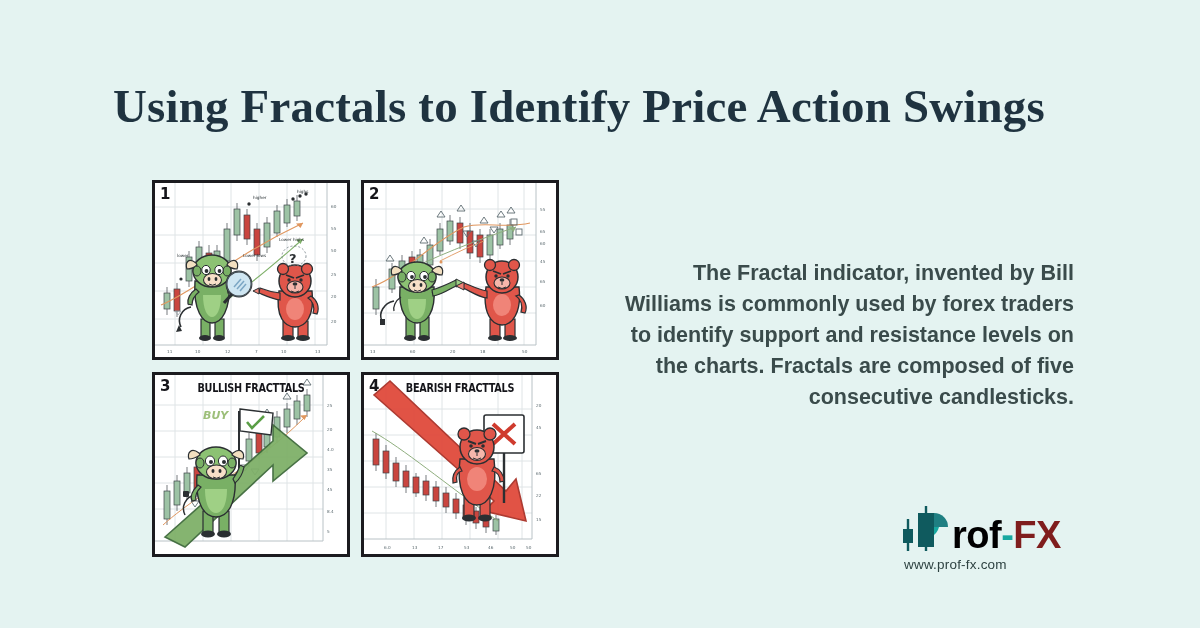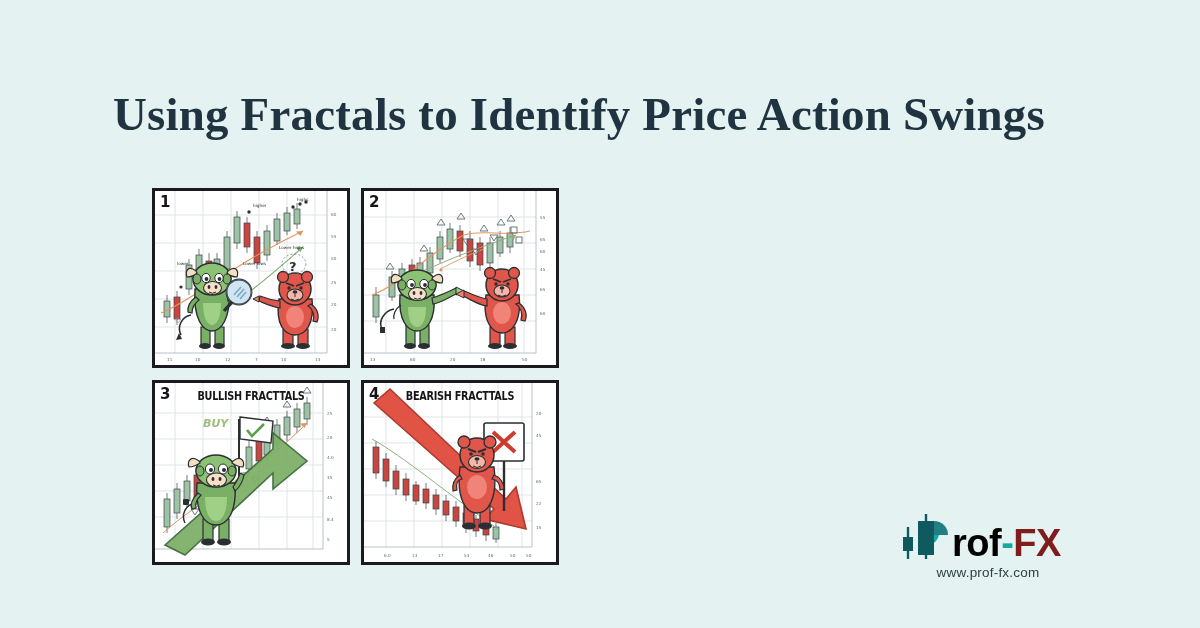--- a/index.html
+++ b/index.html
@@ -3,21 +3,21 @@
 <meta charset="utf-8">
 <style>
   html,body{margin:0;padding:0;}
   body{
     width:1200px;height:628px;
     background:#e4f3f1;
     font-family:"Liberation Sans",sans-serif;
     overflow:hidden;
     position:relative;
   }
-  .stage{position:absolute;inset:0;margin-top:8px;}
+  .stage{position:absolute;inset:0;}
 
   
   .title{
     position:absolute;left:120px;top:78px;width:925px;
     font-family:"Liberation Serif",serif;
     font-weight:700;
     font-size:46px;
     line-height:1.26;
     color:#1f3340;
     text-align:right;
@@ -42,21 +42,21 @@
   .logo-mark{position:relative;width:58px;height:48px;flex:0 0 auto;}
   .logo-word{
     font-size:38px;font-weight:700;letter-spacing:-.5px;
     line-height:.92;margin-left:-6px;white-space:nowrap;
   }
   .logo-word .pf-p{color:#0f5a5e;}
   .logo-word .pf-rof{color:#000000;}
   .logo-word .pf-dash{color:#17a8a0;}
   .logo-word .pf-fx{color:#7f1d1d;}
   .logo-url{
-    text-align:center;width:168px;margin-top:4px;margin-left:4px;
+    text-align:left;width:168px;margin-top:4px;margin-left:4px;
     font-size:13.5px;color:#2e4242;font-weight:500;letter-spacing:.2px;
   }
 
   
   .panels{position:absolute;left:152px;top:180px;}
   .panel{
     position:absolute;
     background:#ffffff;
     border:3px solid #1b1b1f;
     box-sizing:border-box;
@@ -83,20 +83,21 @@
   }
   .panel svg{position:absolute;left:0;top:0;width:100%;height:100%;display:block;}
 </style>
 </head>
 <body>
 
 <div class="stage">
 
   <div class="title">Using Fractals to Identify Price Action Swings</div>
 
+  <div class="body-copy">The Fractal indicator, invented by Bill Williams is commonly used by forex traders to identify support and resistance levels on the charts. Fractals are composed of five consecutive candlesticks.</div>
 
   <div class="logo-wrap">
     <div class="logo-row">
       <div class="logo-mark">
         <svg viewBox="0 0 58 48" xmlns="http://www.w3.org/2000/svg">
 
           <line x1="8" y1="14" x2="8" y2="46" stroke="#0f5a5e" stroke-width="2.4"></line>
           <rect x="3" y="24" width="10" height="14" fill="#0f5a5e"></rect>
 
           <line x1="26" y1="1" x2="26" y2="46" stroke="#0f5a5e" stroke-width="2.4"></line>

